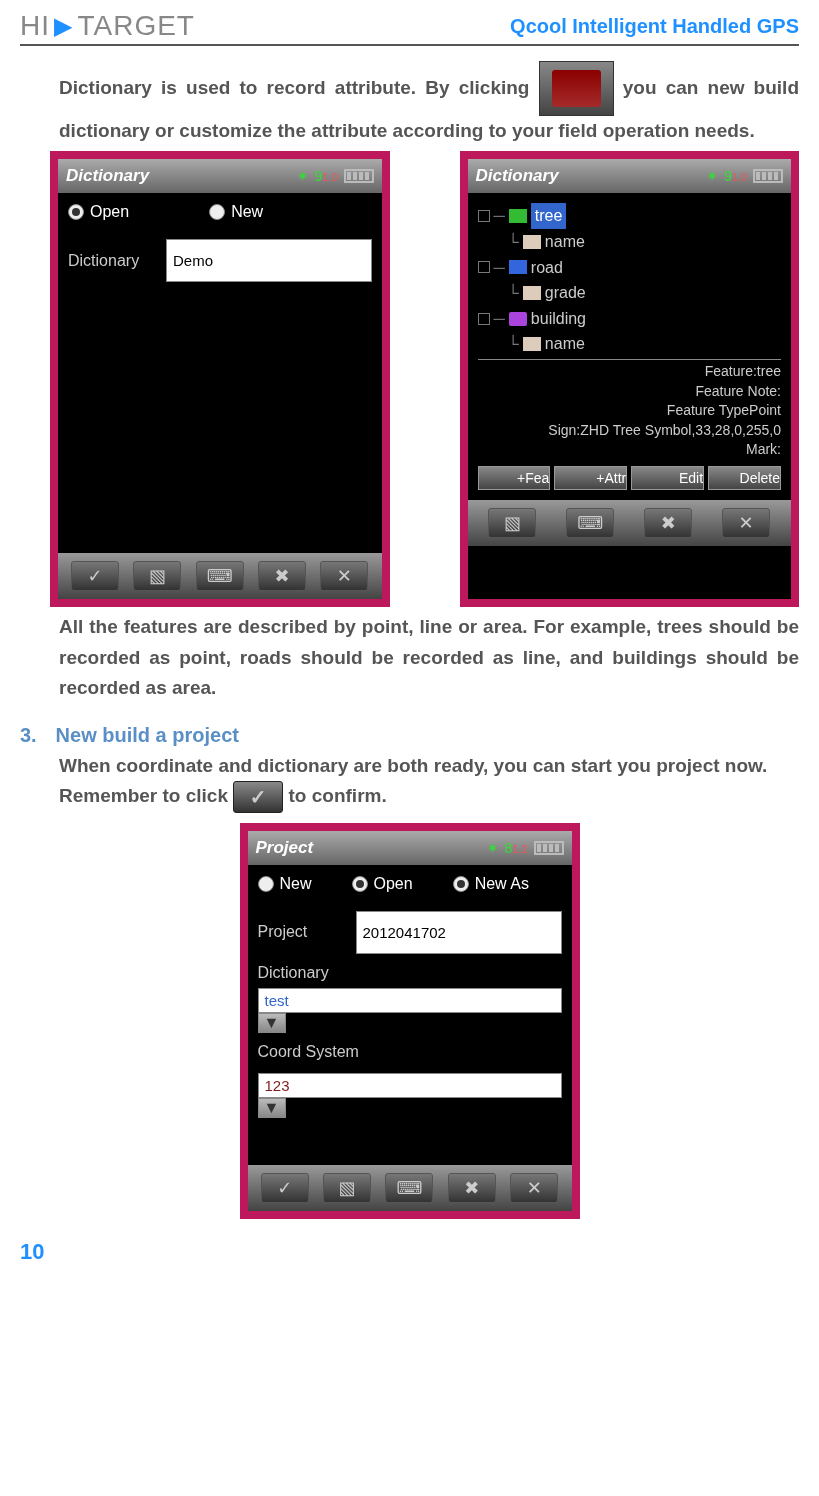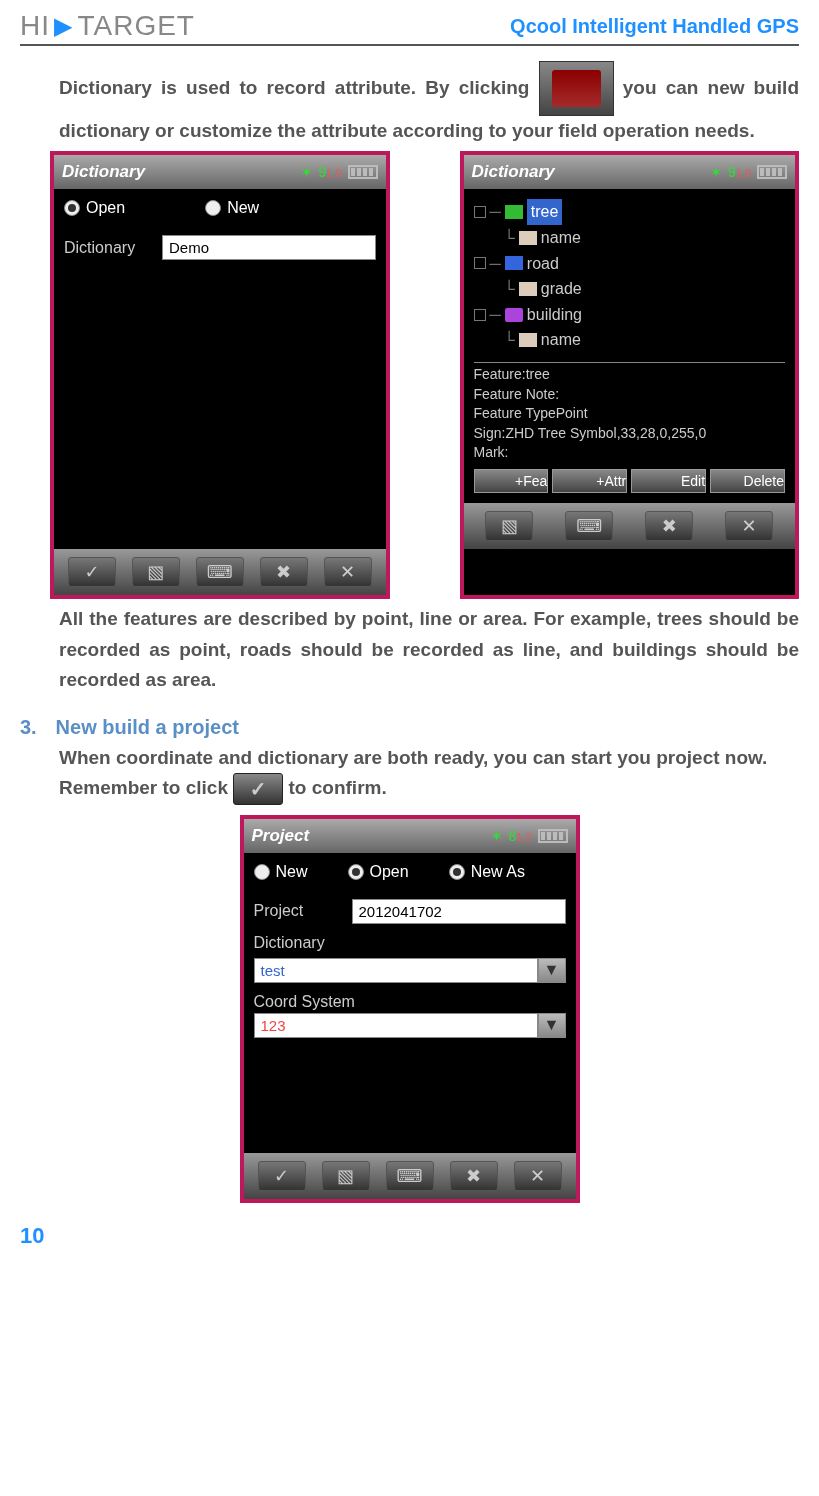--- a/index.html
+++ b/index.html
@@ -17,69 +17,69 @@
     
     .body-text { font-weight: bold; color: #555; font-size: 19px; line-height: 1.6; margin-left: 39px; text-align: justify; }
     
     .inline-icon { display: inline-block; width: 75px; height: 55px; vertical-align: middle; background: linear-gradient(#888, #444); border: 1px solid #333; position: relative; }
     .inline-icon::after { content: ""; position: absolute; top: 8px; left: 12px; right: 12px; bottom: 8px; background: linear-gradient(#8b0000, #a52a2a); border-radius: 3px; }
     
     .check-icon { display: inline-flex; width: 50px; height: 32px; vertical-align: middle; background: linear-gradient(#888, #333); border: 1px solid #222; border-radius: 3px; align-items: center; justify-content: center; color: #ccc; font-size: 20px; }
     
     .screenshots-row { display: flex; gap: 70px; margin: 5px 0 5px 30px; }
     
-    .device-screen { width: 340px; background: #000; border: 4px solid #be185d; }
+    .device-screen { width: 340px; background: #000; border: 8px solid #be185d; }
     .device-screen.center { margin: 10px auto; }
     
     .title-bar { background: linear-gradient(#aaa, #666); color: white; padding: 4px 8px; display: flex; justify-content: space-between; align-items: center; font-size: 17px; height: 34px; }
     .title-bar .title-text { font-weight: bold; font-style: italic; }
     .status-icons { display: flex; gap: 6px; align-items: center; color: #3d3; font-size: 14px; }
     .sat-icon { color: #3d3; }
     .num-red { color: #e55; font-size: 11px; text-align: right; }
     .battery { width: 30px; height: 14px; border: 2px solid #bbb; position: relative; }
     .battery::after { content: ""; position: absolute; top: 1px; bottom: 1px; left: 1px; right: 1px; background: repeating-linear-gradient(90deg, #bbb 0 4px, transparent 4px 6px); }
     
     .screen-body { background: #000; padding: 10px; min-height: 360px; color: white; font-size: 16px; }
     .screen-body.short { min-height: 300px; }
     
     .radio-row { display: flex; gap: 80px; margin-bottom: 18px; align-items: center; }
     .radio { display: flex; align-items: center; gap: 6px; }
     .radio-circle { width: 16px; height: 16px; border-radius: 50%; background: #eee; border: 1px solid #888; display: inline-flex; align-items: center; justify-content: center; }
     .radio-circle.filled::after { content: ""; width: 8px; height: 8px; background: #333; border-radius: 50%; }
     
     .field-row { display: flex; align-items: center; gap: 8px; margin-bottom: 10px; }
     .field-label { color: #ccc; min-width: 90px; }
-    .field-input { background: white; color: #000; padding: 3px 6px; flex: 1; border: 1px solid #888; font-size: 15px; }
+    .field-input { background: white; color: #000; padding: 12px 6px; flex: 1; border: 1px solid #888; font-size: 15px; }
     
     .tree { font-size: 16px; line-height: 1.6; font-family: sans-serif; }
     .tree-item { display: flex; align-items: center; gap: 4px; }
     .tree-indent { padding-left: 30px; }
     .tree-box { width: 12px; height: 12px; border: 1px solid #777; display: inline-block; }
     .tree-line { color: #777; }
     .tree-icon { width: 18px; height: 14px; display: inline-block; }
     .tree-icon.green { background: #3b3; }
     .tree-icon.beige { background: #dcb; }
     .tree-icon.blue { background: #36d; }
     .tree-icon.purple { background: #a4d; border-radius: 2px; }
     .tree-label { color: #ccc; }
     .tree-label.selected { background: #36c; color: white; padding: 0 4px; }
     
-    .info-panel { border-top: 1px solid #888; margin-top: 9px; padding-top: 2px; color: #ccc; font-size: 14px; line-height: 1.4; }
+    .info-panel { border-top: 1px solid #888; margin-top: 2px; padding-top: 2px; color: #ccc; font-size: 14px; line-height: 1.4; text-align: right; }
     
     .btn-row-small { display: flex; gap: 4px; margin-top: 6px; }
     .small-btn { flex: 1; background: linear-gradient(#888, #444); border: 1px solid #999; color: white; text-align: right; padding: 3px 0; font-size: 14px; }
     
     .bottom-bar { background: linear-gradient(#999, #444); display: flex; justify-content: space-around; align-items: center; padding: 6px; height: 46px; }
     .bottom-btn { width: 48px; height: 30px; background: linear-gradient(#777, #333); border-radius: 3px; border: 1px solid #555; display: flex; align-items: center; justify-content: center; color: #ccc; font-size: 18px; }
     
     .sub-bar { background: linear-gradient(#666, #333); color: #ddd; padding: 6px 10px; font-size: 15px; }
     
-    .dropdown { display: flex; margin-bottom: 10px; }
+    .dropdown { display: flex; margin-bottom: 10px; flex-direction: column; }
     .dropdown-input { flex: 1; background: white; color: #36c; padding: 3px 6px; border: 1px solid #888; font-size: 15px; }
-    .dropdown-input.black { color: #ef4444; }
+    .dropdown-input.black { color: #7f1d1d; }
     .dropdown-arrow { width: 28px; background: linear-gradient(#bbb, #888); border: 1px solid #888; display: flex; align-items: center; justify-content: center; color: #333; }
     
     .page-num { color: #1E90FF; font-weight: bold; font-size: 22px; margin-top: 15px; }
   </style>
 </head>
 <body>
 
 <div class="header">
   <div class="logo">
     <span>HI</span>
@@ -243,21 +243,21 @@
       </div>
       <div class="field-row">
         <span class="field-label">Project</span>
         <span class="field-input">2012041702</span>
       </div>
       <div style="color:#ccc; margin-bottom:6px;">Dictionary</div>
       <div class="dropdown">
         <span class="dropdown-input">test</span>
         <span class="dropdown-arrow">▼</span>
       </div>
-      <div style="color:#ccc; margin-bottom:2px;">Coord System</div>
+      <div style="color:#ccc; margin-bottom:12px;">Coord System</div>
       <div class="dropdown">
         <span class="dropdown-input black">123</span>
         <span class="dropdown-arrow">▼</span>
       </div>
     </div>
     <div class="bottom-bar">
       <div class="bottom-btn">✓</div>
       <div class="bottom-btn">▧</div>
       <div class="bottom-btn">⌨</div>
       <div class="bottom-btn">✖</div>

